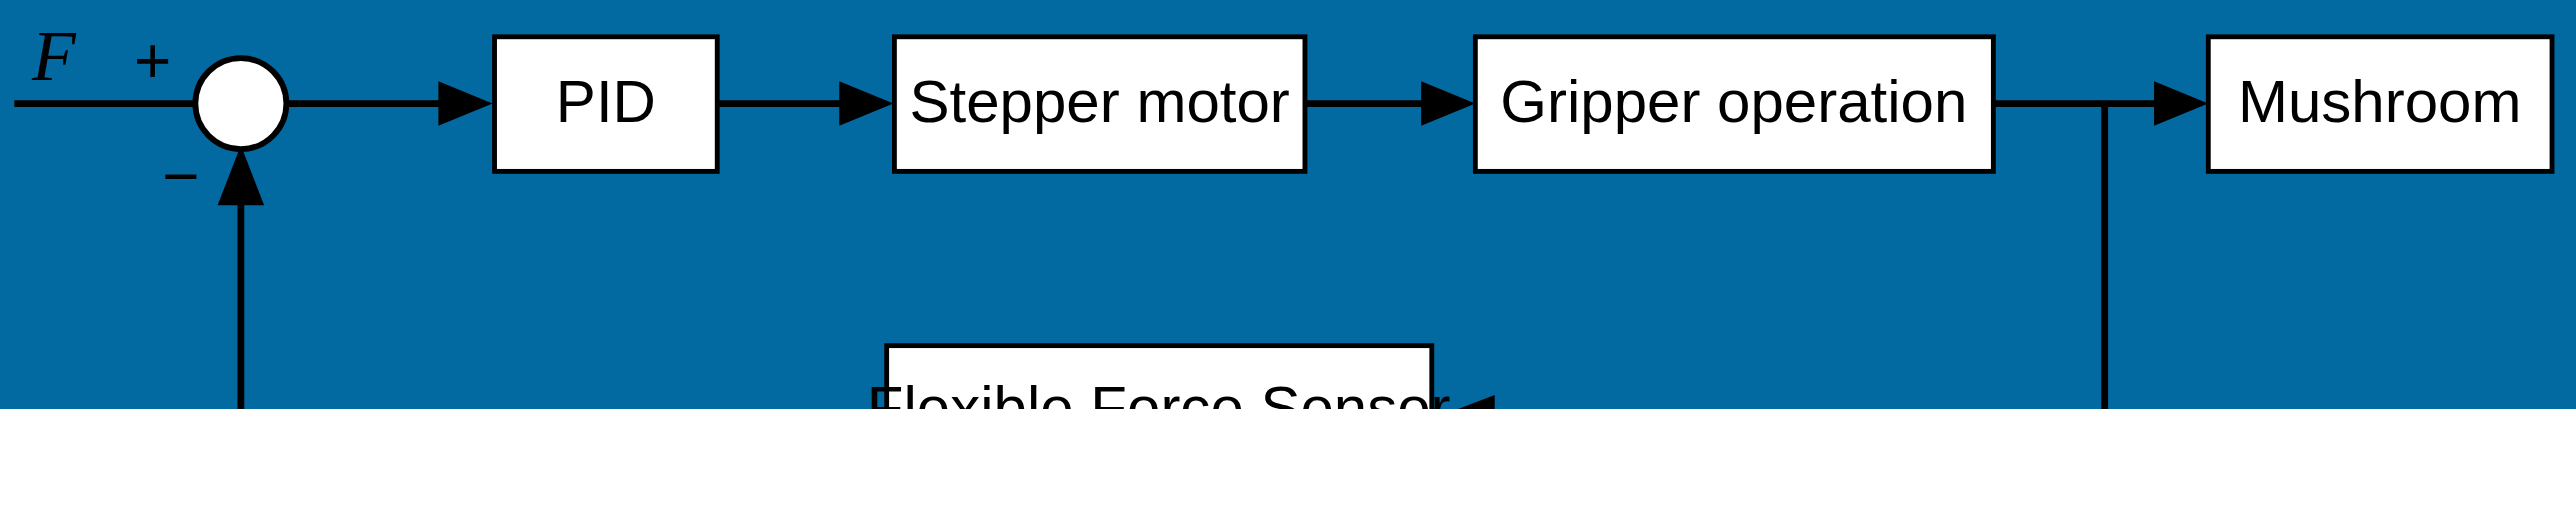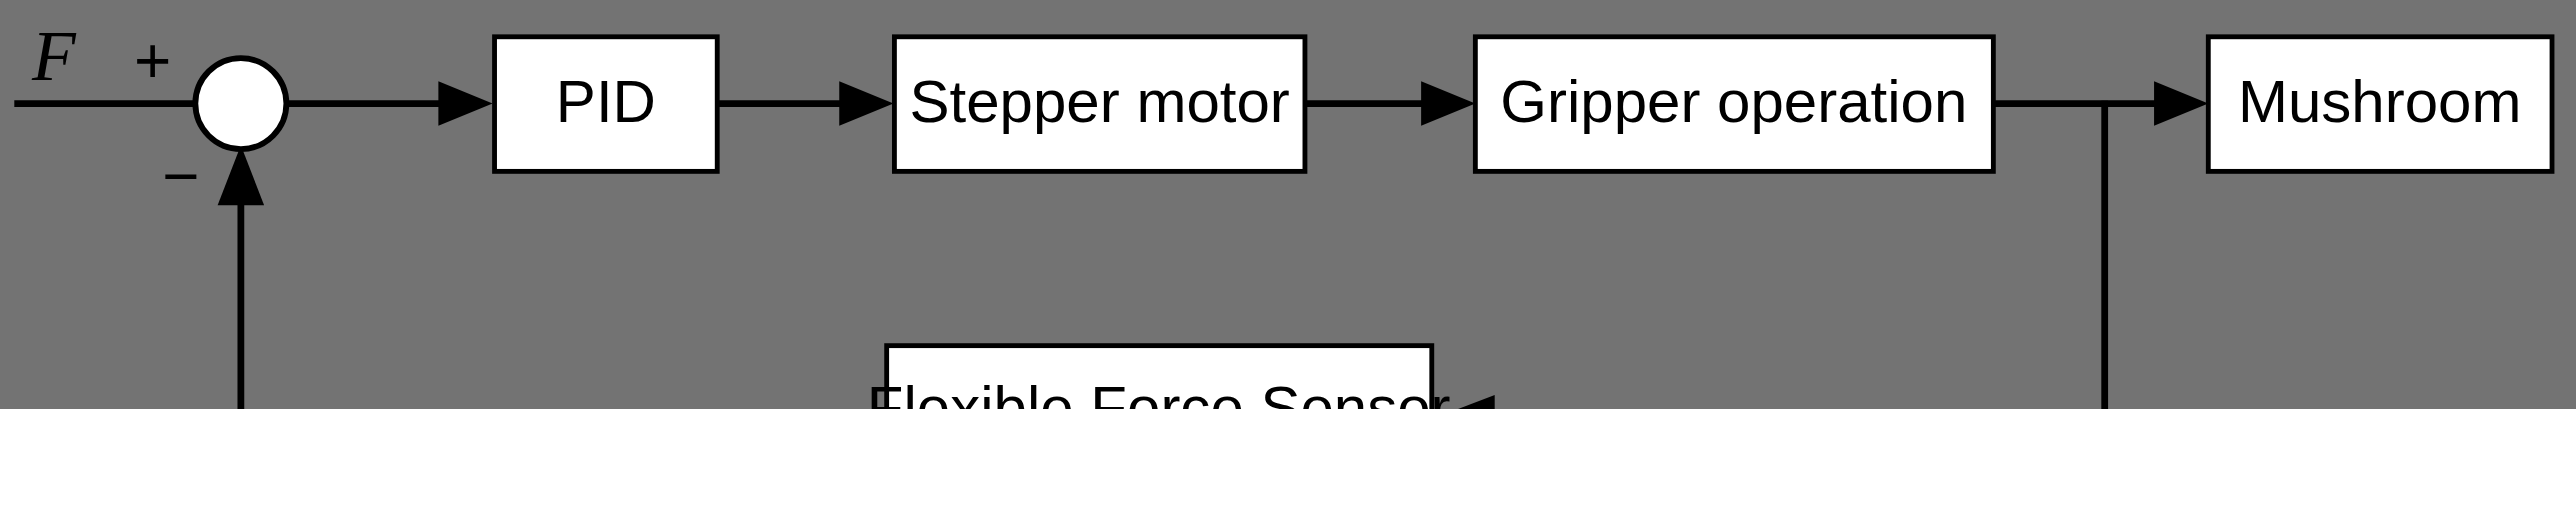--- a/index.html
+++ b/index.html
@@ -8,21 +8,21 @@
     padding: 0;
     background: #ffffff;
   }
   body {
     font-family: "Liberation Sans", sans-serif;
   }
   #diagram-root {
     position: relative;
     width: 2576px;
     height: 409px;
-    background: #737373;
+    background: #0369a1;
     overflow: hidden;
   }
   #diagram-svg {
     position: absolute;
     left: 0;
     top: 0;
     width: 2576px;
     height: 518px;
   }
   .blk-rect {

